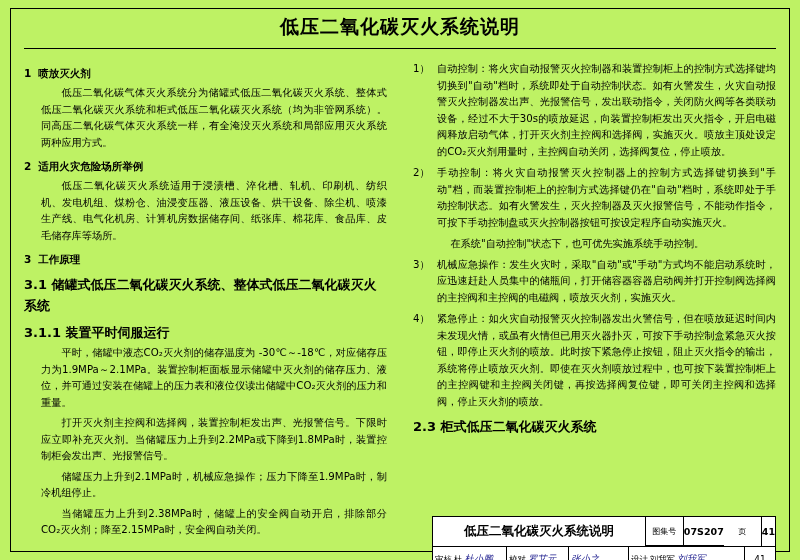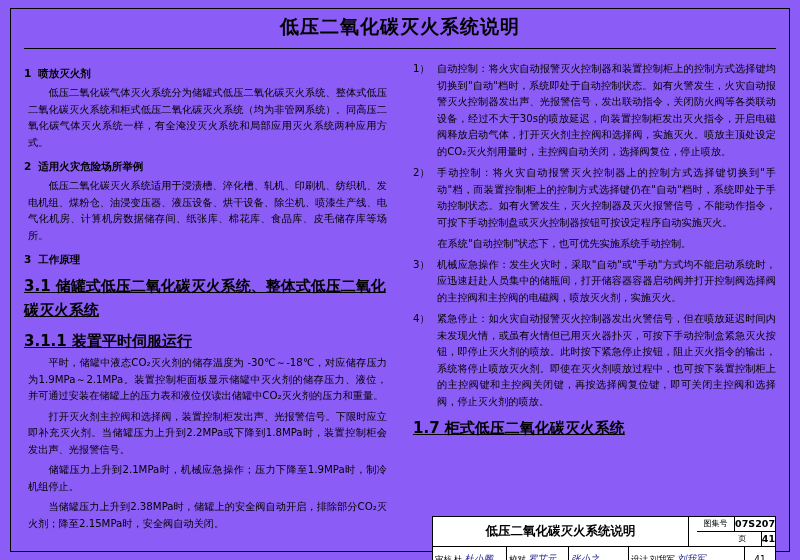--- a/index.html
+++ b/index.html
@@ -8,21 +8,21 @@
     background: #ffffff;
   }
   body {
     font-family: "DejaVu Sans", "Liberation Sans", sans-serif;
     color: #000;
   }
   #page {
     position: relative;
     width: 800px;
     height: 560px;
-    background: #8b5cf6;
+    background: #bef264;
     box-sizing: border-box;
   }
   .sheet-border {
     position: absolute;
     left: 10px;
     top: 8px;
     width: 780px;
     height: 544px;
     border: 1.5px solid #000;
     box-sizing: border-box;
@@ -75,26 +75,25 @@
   .sec-num {
     flex: 0 0 auto;
     font-weight: bold;
   }
   .sec-title {
     font-weight: bold;
   }
   .sub-head {
     font-weight: bold;
     margin: 6px 0 2px 0;
-    font-size: 15px;
-    text-decoration: underline;
+    font-size: 13px;
   }
   .para {
     text-indent: 2em;
-    margin: 2px 0 4px 4px;
+    margin: 2px 0 4px 17px;
     text-align: justify;
   }
   .num-item {
     display: flex;
     gap: 4px;
     margin: 3px 0 5px 0;
   }
   .num-item .lbl {
     flex: 0 0 auto;
     width: 20px;
@@ -127,23 +126,22 @@
     justify-content: center;
     font-size: 12.5px;
     font-weight: bold;
     font-family: "DejaVu Serif", "Liberation Serif", serif;
     border-right: 1.2px solid #000;
     box-sizing: border-box;
   }
   .tb-right {
     flex: 0 0 86px;
     display: flex;
-    flex-direction: column;
-    box-sizing: border-box;
-    align-items: flex-end;
+    flex-direction: row;
+    box-sizing: border-box;
   }
   .tb-rrow {
     flex: 1 1 50%;
     display: flex;
     box-sizing: border-box;
   }
   .tb-rrow:first-child {
     border-bottom: 1.2px solid #000;
   }
   .tb-rlabel {
@@ -262,21 +260,21 @@
       <div class="num-item">
         <span class="lbl">3）</span>
         <span class="bdy">机械应急操作：发生火灾时，采取"自动"或"手动"方式均不能启动系统时，应迅速赶赴人员集中的储瓶间，打开储容器容器启动阀并打开控制阀选择阀的主控阀和主控阀的电磁阀，喷放灭火剂，实施灭火。</span>
       </div>
 
       <div class="num-item">
         <span class="lbl">4）</span>
         <span class="bdy">紧急停止：如火灾自动报警灭火控制器发出火警信号，但在喷放延迟时间内未发现火情，或虽有火情但已用灭火器扑灭，可按下手动控制盒紧急灭火按钮，即停止灭火剂的喷放。此时按下紧急停止按钮，阻止灭火指令的输出，系统将停止喷放灭火剂。即使在灭火剂喷放过程中，也可按下装置控制柜上的主控阀键和主控阀关闭键，再按选择阀复位键，即可关闭主控阀和选择阀，停止灭火剂的喷放。</span>
       </div>
 
-      <div class="sub-head">1.7  柜式低压二氧化碳灭火系统</div>
+      <div class="sub-head">2.3  柜式低压二氧化碳灭火系统</div>
     </div>
   </div>
 
   <div class="titleblock">
     <div class="tb-top">
       <div class="tb-name">低压二氧化碳灭火系统说明</div>
       <div class="tb-right">
         <div class="tb-rrow">
           <div class="tb-rlabel">图集号</div>
           <div class="tb-rval">07S207</div>

